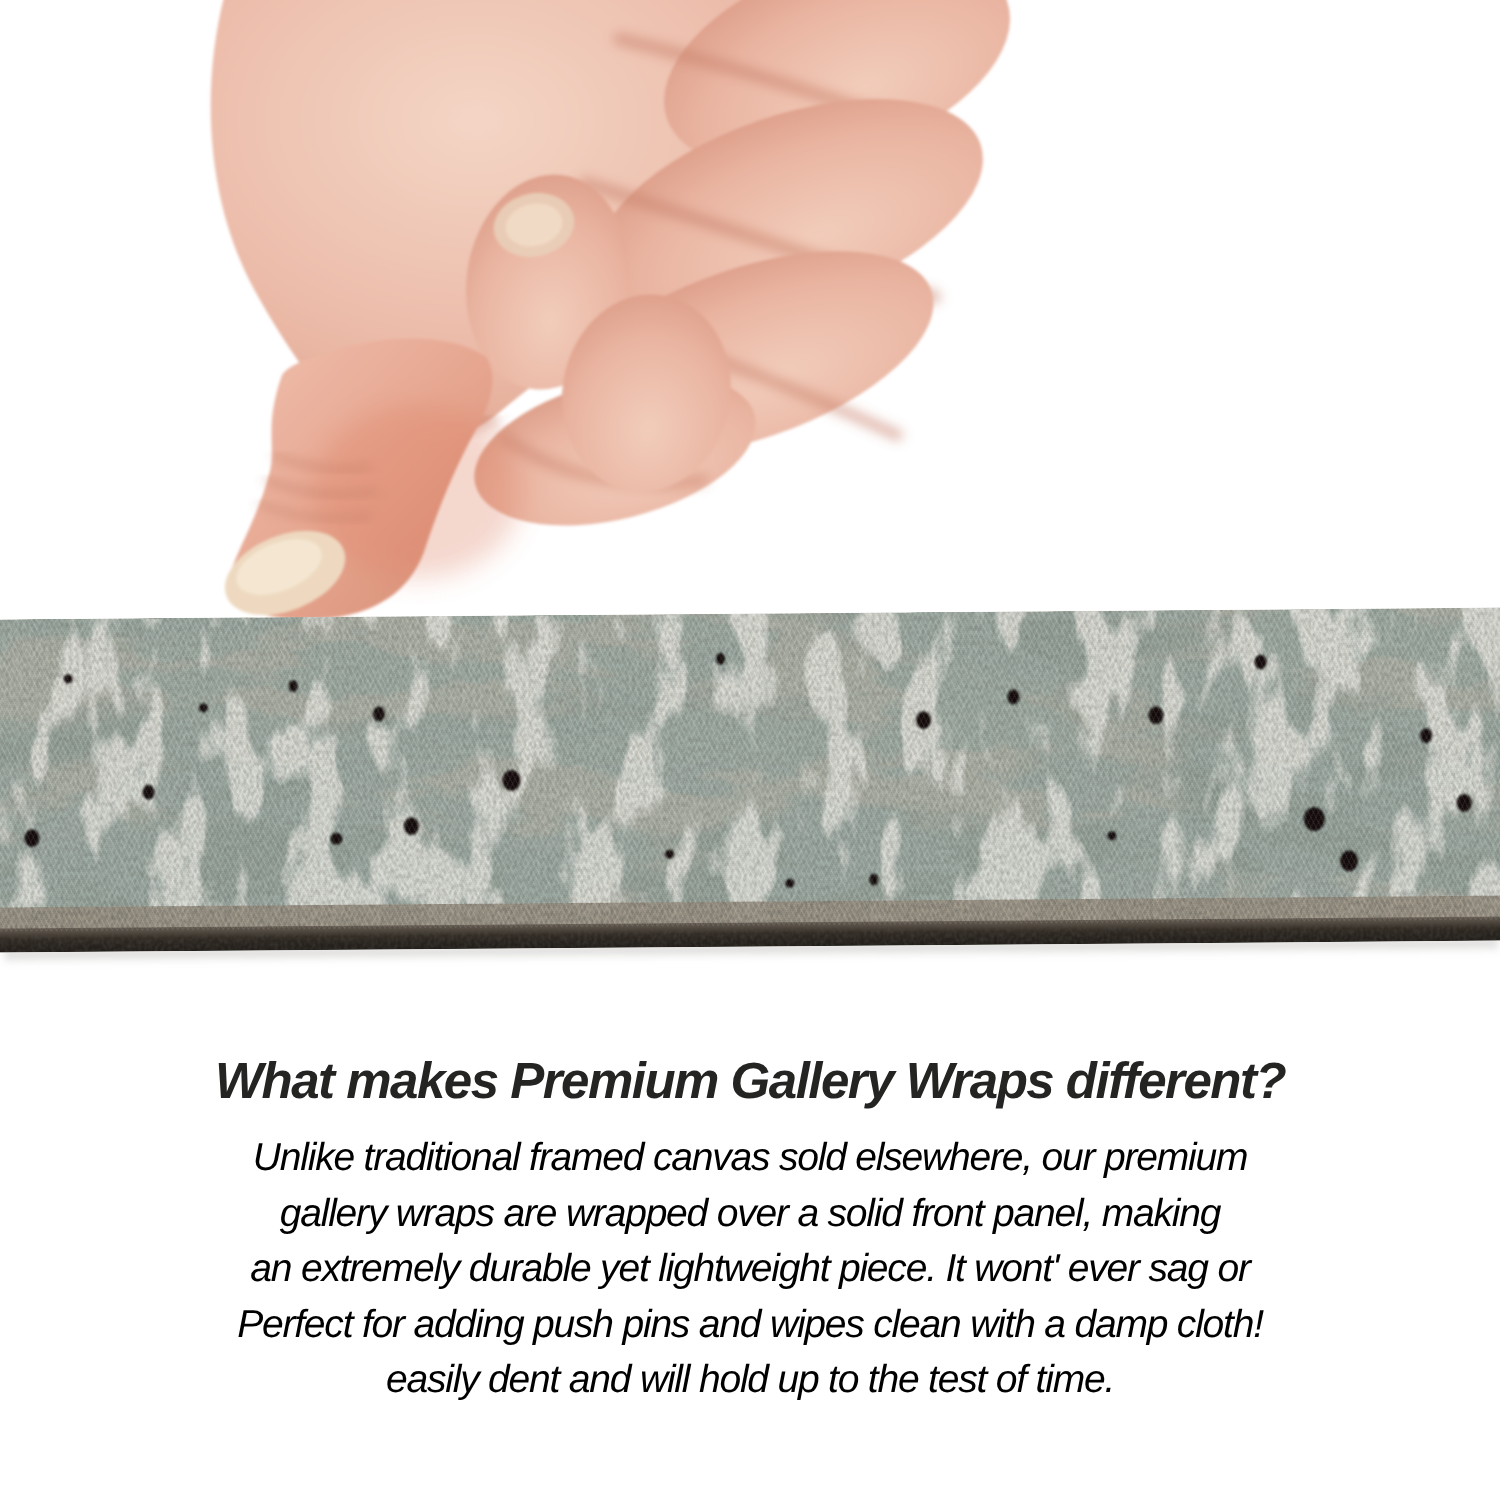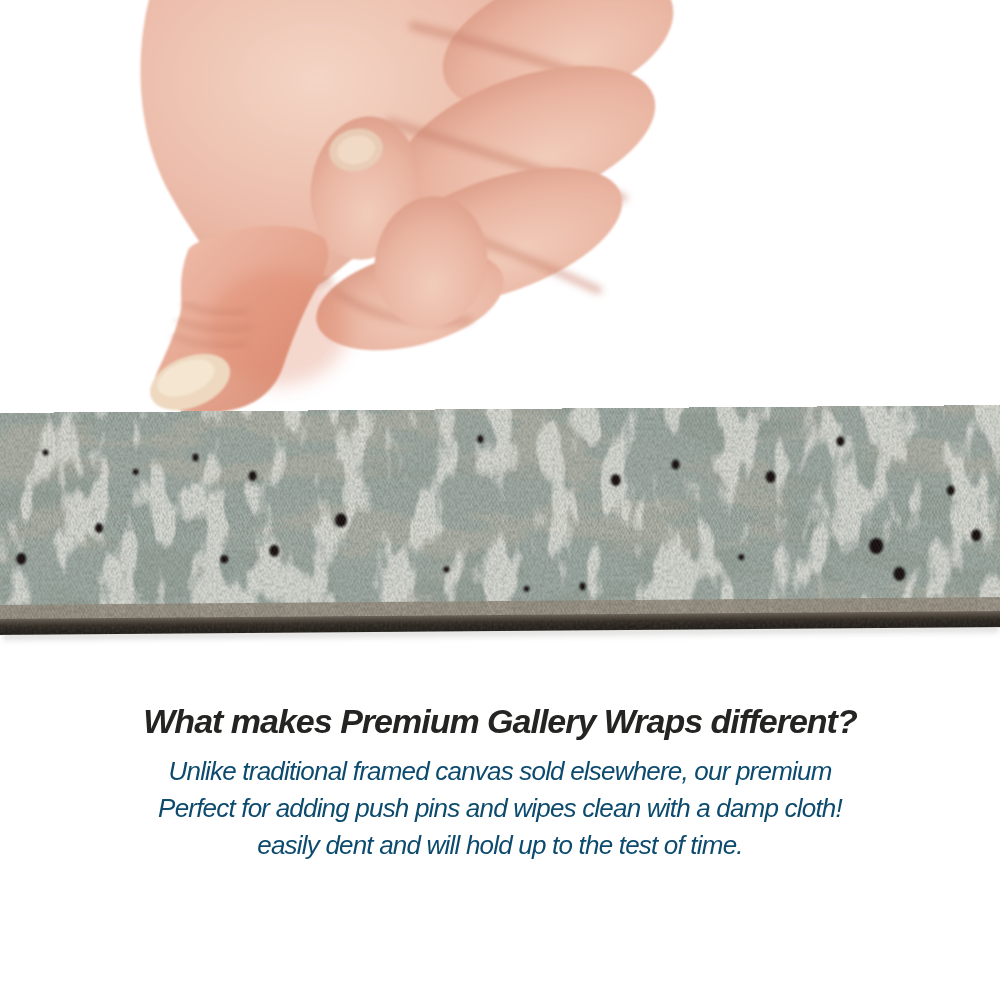--- a/index.html
+++ b/index.html
@@ -31,21 +31,21 @@
   .caption{
     position:absolute;left:50px;top:699px;width:900px;
     text-align:center;color:#222220;font-style:italic;
   }
   .cap-heading{
     margin:0 0 10px 0;font-size:34px;line-height:44px;font-weight:bold;
     letter-spacing:-1px;color:#242422;text-align:center;
   }
   .cap-line{
     font-size:26px;line-height:37px;font-weight:normal;
-    letter-spacing:-0.8px;color:#0c4a6e;
+    letter-spacing:-0.8px;color:#000000;
   }
 </style>
 </head>
 <body>
 
 <div class="stage">
 
   <div class="photo-area">
 
     <svg class="hand-svg" viewBox="0 0 570 424" aria-hidden="true">
@@ -189,17 +189,19 @@
         <rect x="0" y="206" width="1008" height="16" filter="url(#grain)" opacity="0.5"></rect>
       </svg>
       <div class="weave"></div>
       <div class="strip-shadow"></div>
     </div>
   </div>
 
   <div class="caption">
     <h2 class="cap-heading">What makes Premium Gallery Wraps different?</h2>
     <div class="cap-line">Unlike traditional framed canvas sold elsewhere, our premium</div>
+    <div class="cap-line">gallery wraps are wrapped over a solid front panel, making</div>
+    <div class="cap-line">an extremely durable yet lightweight piece. It wont' ever sag or</div>
     <div class="cap-line">Perfect for adding push pins and wipes clean with a damp cloth!</div>
     <div class="cap-line">easily dent and will hold up to the test of time.</div>
   </div>
 
 </div>
 
 </body></html>

